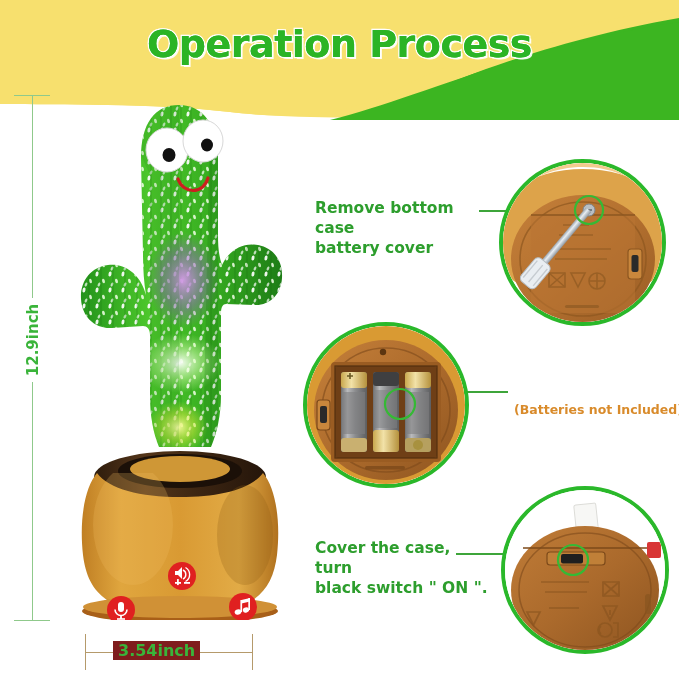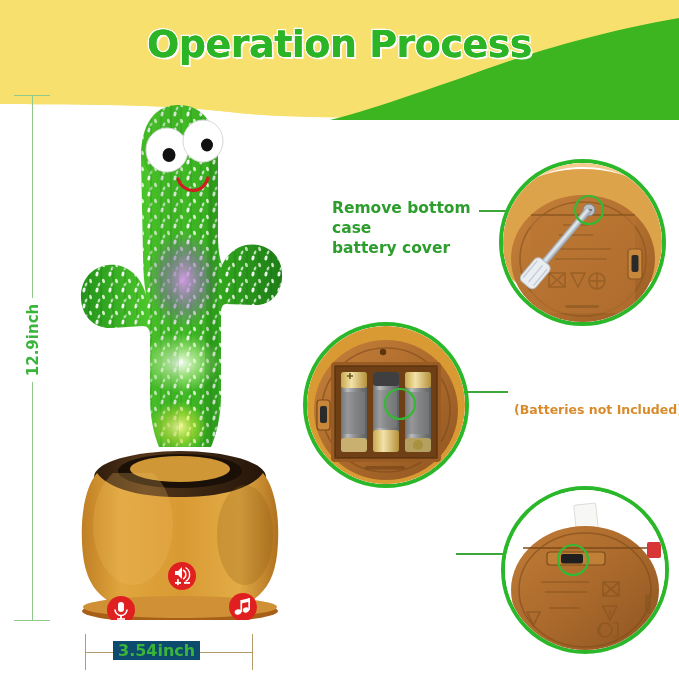--- a/index.html
+++ b/index.html
@@ -58,21 +58,21 @@
     background:#fff; padding:1px 2px;
   }
 
   .dim-h-line { position:absolute; left:85px; top:652px; width:168px; height:1px; background:#b59a6b; }
   .dim-h-cap-left { position:absolute; left:85px; top:634px; width:1px; height:36px; background:#b59a6b; }
   .dim-h-cap-right { position:absolute; left:252px; top:634px; width:1px; height:36px; background:#b59a6b; }
   .dim-h-label {
     position:absolute; left:113px; top:641px;
     font-family:"DejaVu Sans", sans-serif;
     font-weight:bold; font-size:16px; color:#3ab43a;
-    background:#0c4a6e; padding:0 5px;
+    background:#7f1d1d; padding:0 5px;
   }
 
   
   .product { position:absolute; left:55px; top:95px; width:250px; height:525px; }
   .product svg { display:block; }
 
   
   .inset {
     position:absolute;
     border-radius:50%;
@@ -98,21 +98,21 @@
   .label {
     position:absolute;
     font-family:"DejaVu Sans", sans-serif;
     font-weight:bold;
     color:#2d9e2d;
     font-size:15.5px;
     line-height:20px;
     white-space:pre-line;
     z-index:8;
   }
-  .label-1 { left:332px; top:198px; width:165px; }
+  .label-1 { left:315px; top:198px; width:165px; }
   .label-2 { left:514px; top:381px; width:170px; }
   .label-3 { left:315px; top:538px; width:175px; }
 
   .label-sub {
     display:block;
     font-size:12.5px;
     font-weight:bold;
     color:#d98b2b;
     line-height:16px;
     margin-top:1px;
@@ -489,14 +489,16 @@
     </svg>
   </div>
 
   <div class="label label-1">Remove bottom case
 battery cover</div>
 
   <div class="label label-2">
     <span class="label-sub">(Batteries not Included)</span>
   </div>
 
+  <div class="label label-3">Cover the case, turn
+black switch " ON ".</div>
 
 </div>
 
 </body></html>

